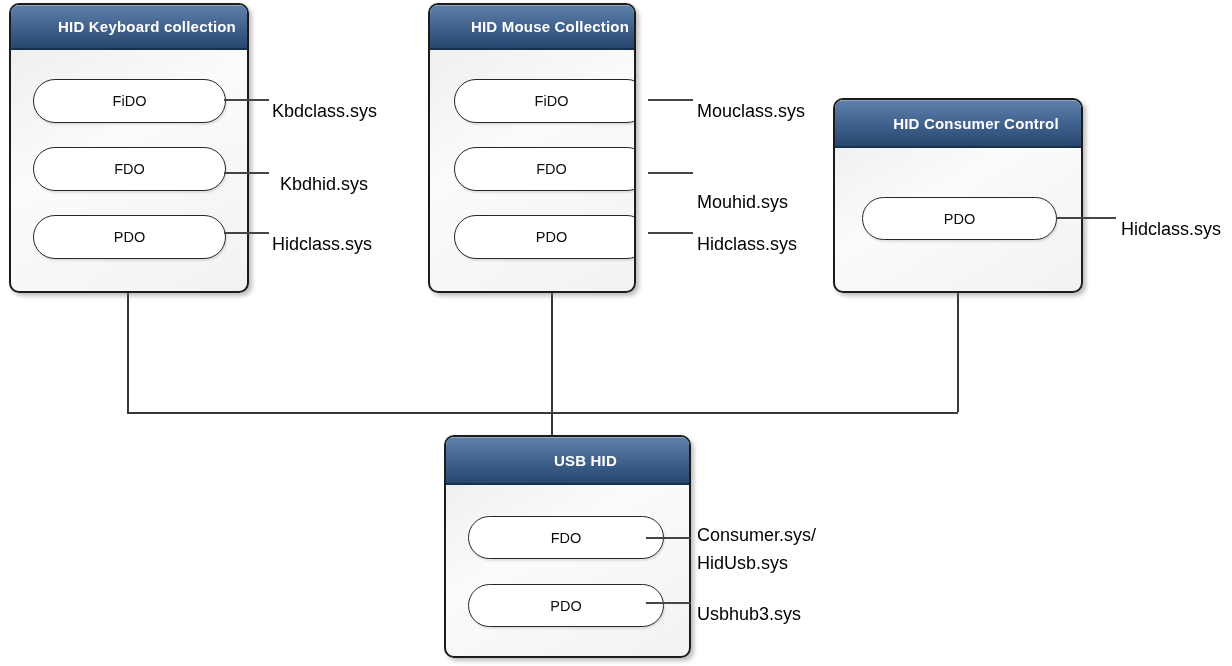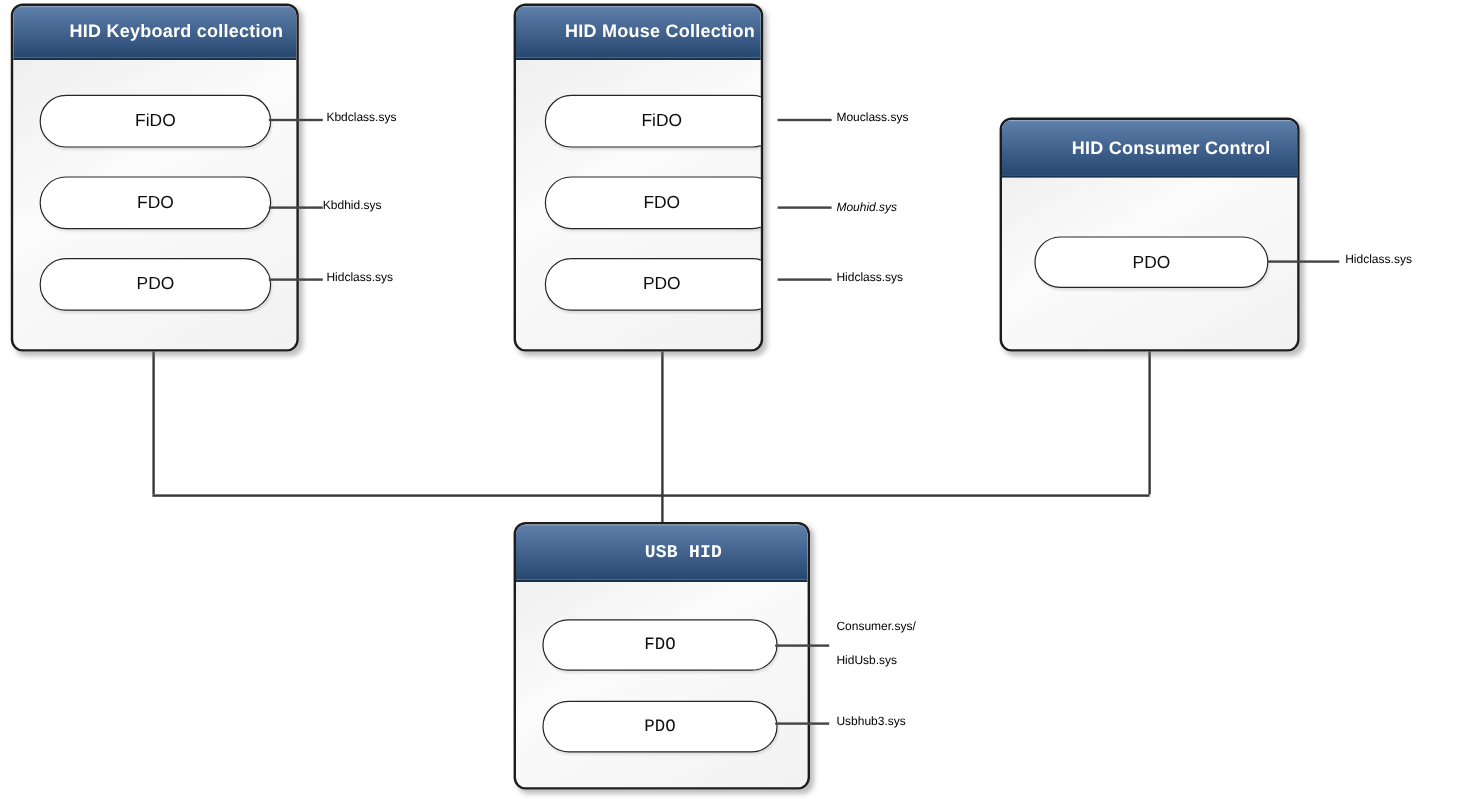--- a/index.html
+++ b/index.html
@@ -33,21 +33,21 @@
     display:flex; align-items:center; justify-content:center;
     font-size:14.5px; color:#0d0d0d;
     box-shadow:1px 2px 2px rgba(0,0,0,0.10);
   }
 
   .callout-line { position:absolute; height:1.5px; background:#454545; }
   .tree { position:absolute; background:#383838; }
   .tree.v { width:1.5px; }
   .tree.h { height:1.5px; }
 
-  .callout-label { position:absolute; font-size:10px; color:#000000; white-space:nowrap; line-height:20px; }
+  .callout-label { position:absolute; font-size:18px; color:#000000; white-space:nowrap; line-height:20px;margin-top:12px; }
   .callout-label.two-line { line-height:28px; }
   .callout-label.two-line span { display:block; }
 </style>
 </head>
 <body>
 
 <div class="canvas">
 
   <div class="tree v" style="left:127px; top:293px; height:119px;"></div>
   <div class="tree v" style="left:551px; top:293px; height:142px;"></div>
@@ -66,21 +66,21 @@
     </div>
     <div class="node" style="left:22px; top:210px; width:193px; height:44px;">
       <span>PDO</span>
     </div>
   </div>
 
   <div class="callout-line" style="left:224px; top:99px; width:45px;"></div>
   <div class="callout-line" style="left:224px; top:172px; width:45px;"></div>
   <div class="callout-line" style="left:224px; top:232px; width:45px;"></div>
   <div class="callout-label" style="left:272px; top:89px;">Kbdclass.sys</div>
-  <div class="callout-label" style="left:269px; top:162px;">Kbdhid.sys</div>
+  <div class="callout-label" style="left:280px; top:162px;">Kbdhid.sys</div>
   <div class="callout-label" style="left:272px; top:222px;">Hidclass.sys</div>
 
   <div class="box" style="left:428px; top:3px; width:208px; height:290px;">
     <div class="box-header">
       <span class="title">HID Mouse Collection</span>
     </div>
     <div class="node" style="left:24px; top:74px; width:195px; height:44px;">
       <span>FiDO</span>
     </div>
     <div class="node" style="left:24px; top:142px; width:195px; height:44px;">
@@ -88,36 +88,36 @@
     </div>
     <div class="node" style="left:24px; top:210px; width:195px; height:44px;">
       <span>PDO</span>
     </div>
   </div>
 
   <div class="callout-line" style="left:648px; top:99px; width:45px;"></div>
   <div class="callout-line" style="left:648px; top:172px; width:45px;"></div>
   <div class="callout-line" style="left:648px; top:232px; width:45px;"></div>
   <div class="callout-label" style="left:697px; top:89px;">Mouclass.sys</div>
-  <div class="callout-label" style="left:697px; top:164px;font-style:italic;">Mouhid.sys</div>
+  <div class="callout-label" style="left:697px; top:180px;">Mouhid.sys</div>
   <div class="callout-label" style="left:697px; top:222px;">Hidclass.sys</div>
 
   <div class="box" style="left:833px; top:98px; width:250px; height:195px;">
     <div class="box-header hdr48">
       <span class="title">HID Consumer Control</span>
     </div>
     <div class="node" style="left:27px; top:97px; width:195px; height:43px;">
       <span>PDO</span>
     </div>
   </div>
 
   <div class="callout-line" style="left:1056px; top:217px; width:60px;"></div>
   <div class="callout-label" style="left:1121px; top:207px;">Hidclass.sys</div>
 
-  <div class="box" style="left:428px; top:435px; width:247px; height:223px;font-family:Liberation Mono, monospace;">
+  <div class="box" style="left:444px; top:435px; width:247px; height:223px;">
     <div class="box-header hdr48">
       <span class="title">USB HID</span>
     </div>
     <div class="node" style="left:22px; top:79px; width:196px; height:43px;">
       <span>FDO</span>
     </div>
     <div class="node" style="left:22px; top:147px; width:196px; height:43px;">
       <span>PDO</span>
     </div>
   </div>

